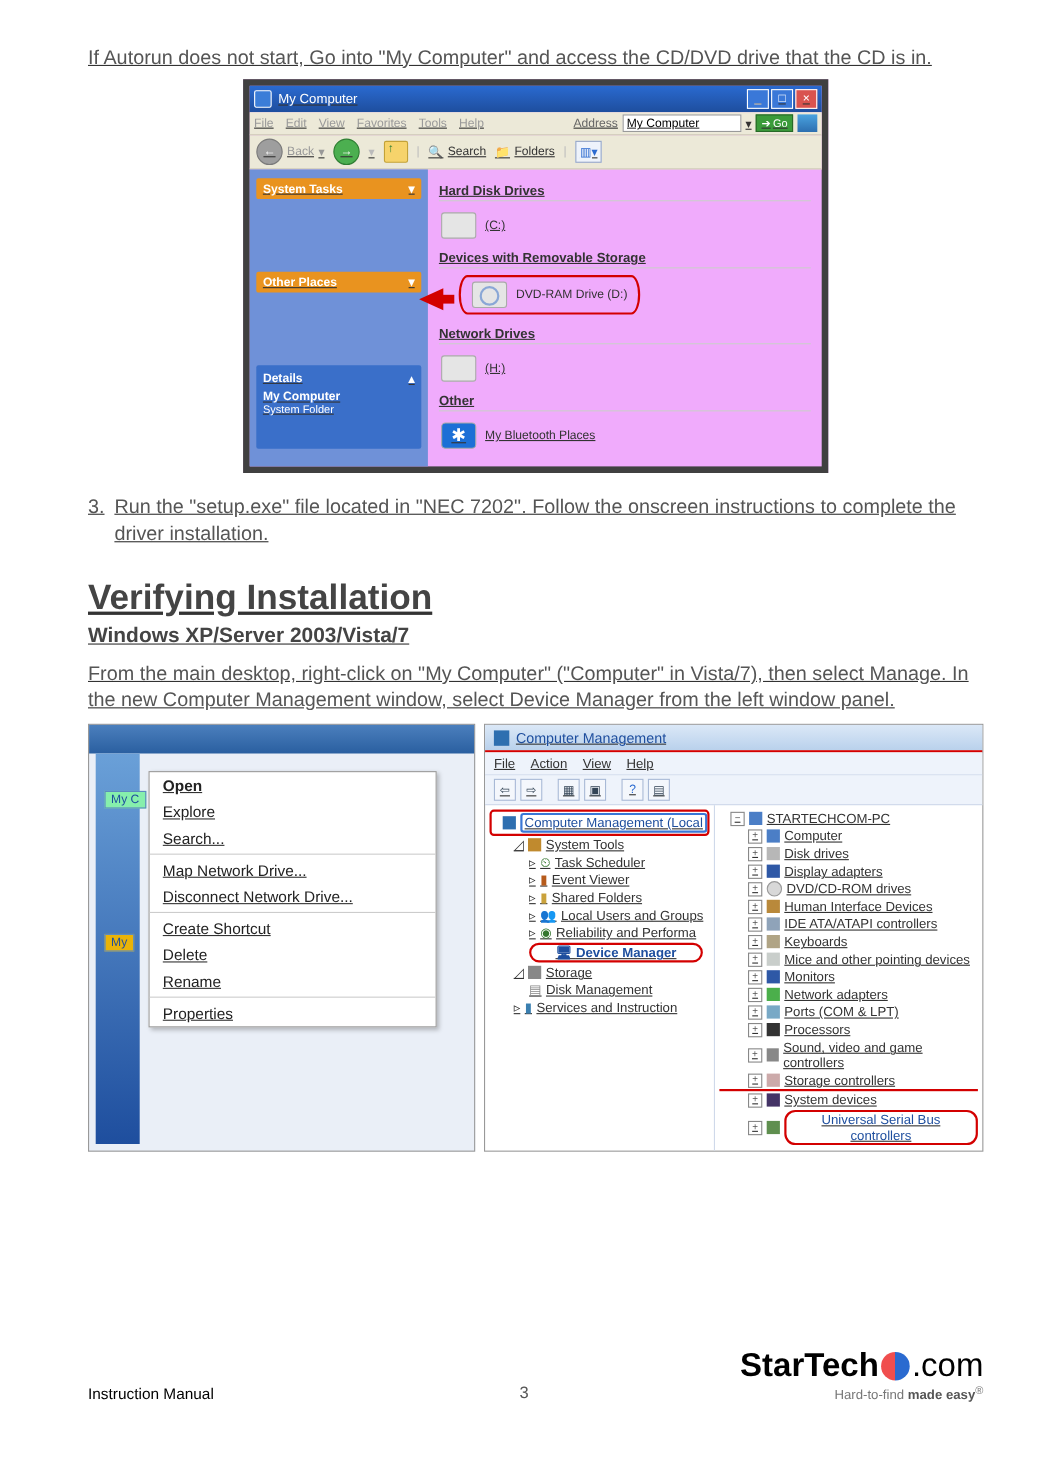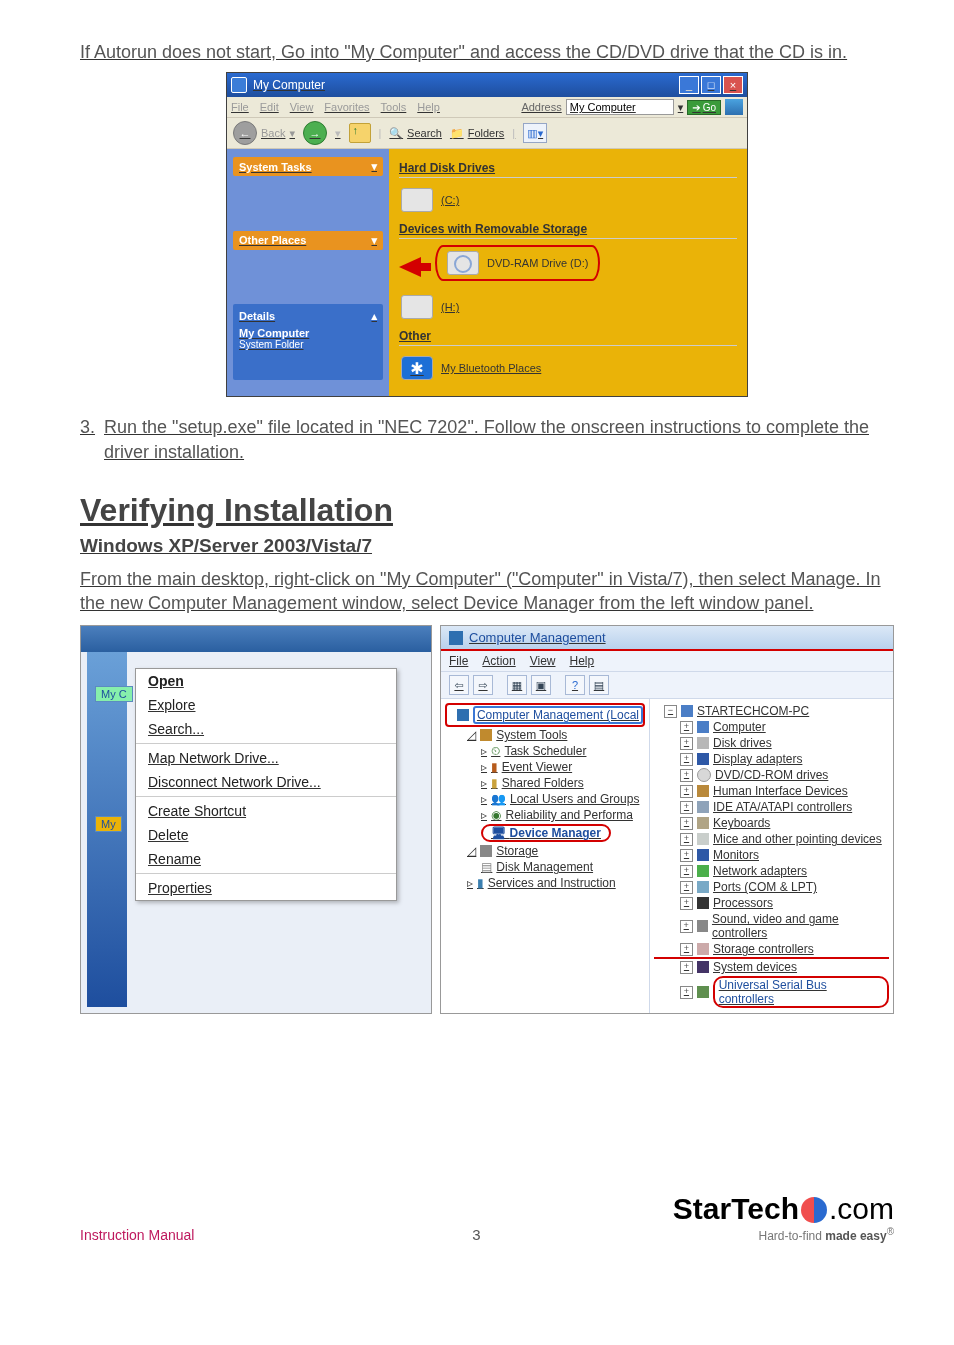--- a/index.html
+++ b/index.html
@@ -41,23 +41,23 @@
     font-size: 19px;
     font-weight: 700;
     color: #444;
     margin: 0 0 10px 0;
   }
 
   
   .win-xp {
     width: 520px;
     margin: 8px auto 18px auto;
-    border: 1px solid #404040;
+    border: 6px solid #404040;
     font-size: 11px;
-    background: #eab308;
+    background: #f0abfc;
   }
   .win-xp .titlebar {
     background: linear-gradient(#2a6ad0, #1e4e9e);
     color: #fff;
     display: flex;
     align-items: center;
     justify-content: space-between;
     padding: 3px 4px;
     font-size: 12px;
   }
@@ -128,21 +128,20 @@
   .win-xp .cat-h{ font-weight:bold; font-size:12px; color:#333; border-bottom:1px solid #ccc; padding-bottom:2px; margin:6px 0 6px 0;}
   .win-xp .drive-row{ display:flex; align-items:center; gap:8px; padding:4px 2px;}
   .win-xp .drive-ico{
     width:30px;height:22px;background:#e5e5e5;border:1px solid #aaa;border-radius:3px;position:relative;
   }
   .win-xp .drive-ico.dvd::after{content:"";position:absolute;left:6px;top:3px;width:14px;height:14px;border:2px solid #8aa7d6;border-radius:50%;}
   .win-xp .drive-ico.bt{background:#1d6fd6;border-radius:4px;display:flex;align-items:center;justify-content:center;color:#fff;font-size:16px;}
   .win-xp .red-callout{
     border:2px solid #d30000; border-radius:18px/40px; padding:4px 10px; display:inline-flex; align-items:center; gap:8px;
     position:relative;
-    margin-left:18px;
   }
   .win-xp .red-arrow{
     position:absolute;left:-38px;top:10px;width:0;height:0;
     border-top:10px solid transparent;border-bottom:10px solid transparent;border-right:22px solid #d30000;
   }
   .win-xp .red-arrow::after{
     content:"";position:absolute;left:14px;top:-4px;width:18px;height:8px;background:#d30000;
   }
 
   
@@ -171,25 +170,25 @@
   }
   .cm-menubar{ background:#eef3fb; padding:3px 8px; font-size:12px; color:#333; display:flex; gap:14px; border-bottom:1px solid #cfd9ea;}
   .cm-toolbar{ background:#eef3fb; padding:3px 8px; display:flex; gap:4px; border-bottom:1px solid #cfd9ea;}
   .cm-toolbar .tbtn{ width:18px;height:18px;border:1px solid #a8b9d6;background:#f4f7fc;font-size:11px;display:flex;align-items:center;justify-content:center;color:#345;}
   .cm-body{ display:flex; font-size:12px; flex:1;}
   .cm-tree{ width:200px; border-right:1px solid #cfd9ea; padding:4px 4px;}
   .cm-tree .node{ padding:1px 0 1px 10px; white-space:nowrap; overflow:hidden; display:flex; gap:4px; align-items:center;}
   .cm-tree .node.l2{ padding-left:22px;}
   .cm-tree .node.l3{ padding-left:36px;}
   .cm-tree .hi{ border:2px solid #3a77d6; color:#1e4e9e; border-radius:3px; display:inline-block; padding:0 2px;}
-  .cm-tree .red-oval{ border:2px solid #d30000; color:#1e4e9e; border-radius:10px; display:inline-block; padding:0 8px; font-weight:bold;}
+  .cm-tree .red-oval{ border:2px solid #d30000; color:#1e4e9e; border-radius:10px; display:inline-block; padding:0 22px; font-weight:bold;}
   .cm-dev{ flex:1; padding:4px 4px;}
   .cm-dev .node{ padding:1px 0 1px 10px; display:flex; gap:4px; align-items:center;}
   .cm-dev .node.l2{ padding-left:26px;}
-  .cm-dev .red-oval{ border:2px solid #d30000; color:#1e4e9e; border-radius:10px; display:inline-block; padding:0 4px;}
+  .cm-dev .red-oval{ border:2px solid #d30000; color:#1e4e9e; border-radius:10px; display:inline-block; padding:0 4px;text-align:center;}
   .sq{width:11px;height:11px;border:1px solid #888;font-size:9px;line-height:9px;text-align:center;color:#555;background:#fff;display:inline-block;}
   .ic{width:12px;height:12px;display:inline-block;}
   .ic-pc{background:#4b7ec6;}
   .ic-drv{background:#b7b7b7;}
   .ic-disp{background:#2e58a6;}
   .ic-dvd{background:#d8d8d8;border:1px solid #999;border-radius:50%;}
   .ic-hid{background:#b9893b;}
   .ic-ide{background:#8fa3b9;}
   .ic-kbd{background:#b0a485;}
   .ic-mouse{background:#c9cecb;}
@@ -217,21 +216,21 @@
     text-align:right;
   }
   .footer .brand .logo{
     font-size:30px; font-weight:600; color:#000;
   }
   .footer .brand .logo .light{ font-weight:300;}
   .footer .brand .tag{
     font-size:12px; color:#777;
   }
   .footer .brand .tag b{ font-weight:700; color:#555;}
-  .footer .manual{ font-size:14px; color:#be185d; min-width:200px;}
+  .footer .manual{ font-size:14px; color:#000000; min-width:200px;}
   .starswirl{
     display:inline-block;width:26px;height:26px;border-radius:50%;
     background: conic-gradient(#2a6ad0 0 50%, #f04e4e 50% 100%);
     vertical-align:-4px;margin:0 2px;
   }
 </style>
 </head>
 <body>
 
 <div class="page">
@@ -308,20 +307,21 @@
           <span>(C:)</span>
         </div>
         <div class="cat-h">Devices with Removable Storage</div>
         <div style="position:relative;margin:6px 0 10px 18px;">
           <div class="red-callout">
             <span class="red-arrow"></span>
             <span class="drive-ico dvd"></span>
             <span>DVD-RAM Drive (D:)</span>
           </div>
         </div>
+        <div class="cat-h">Network Drives</div>
         <div class="drive-row">
           <span class="drive-ico"></span>
           <span>(H:)</span>
         </div>
         <div class="cat-h">Other</div>
         <div class="drive-row">
           <span class="drive-ico bt">✱</span>
           <span>My Bluetooth Places</span>
         </div>
       </div>

